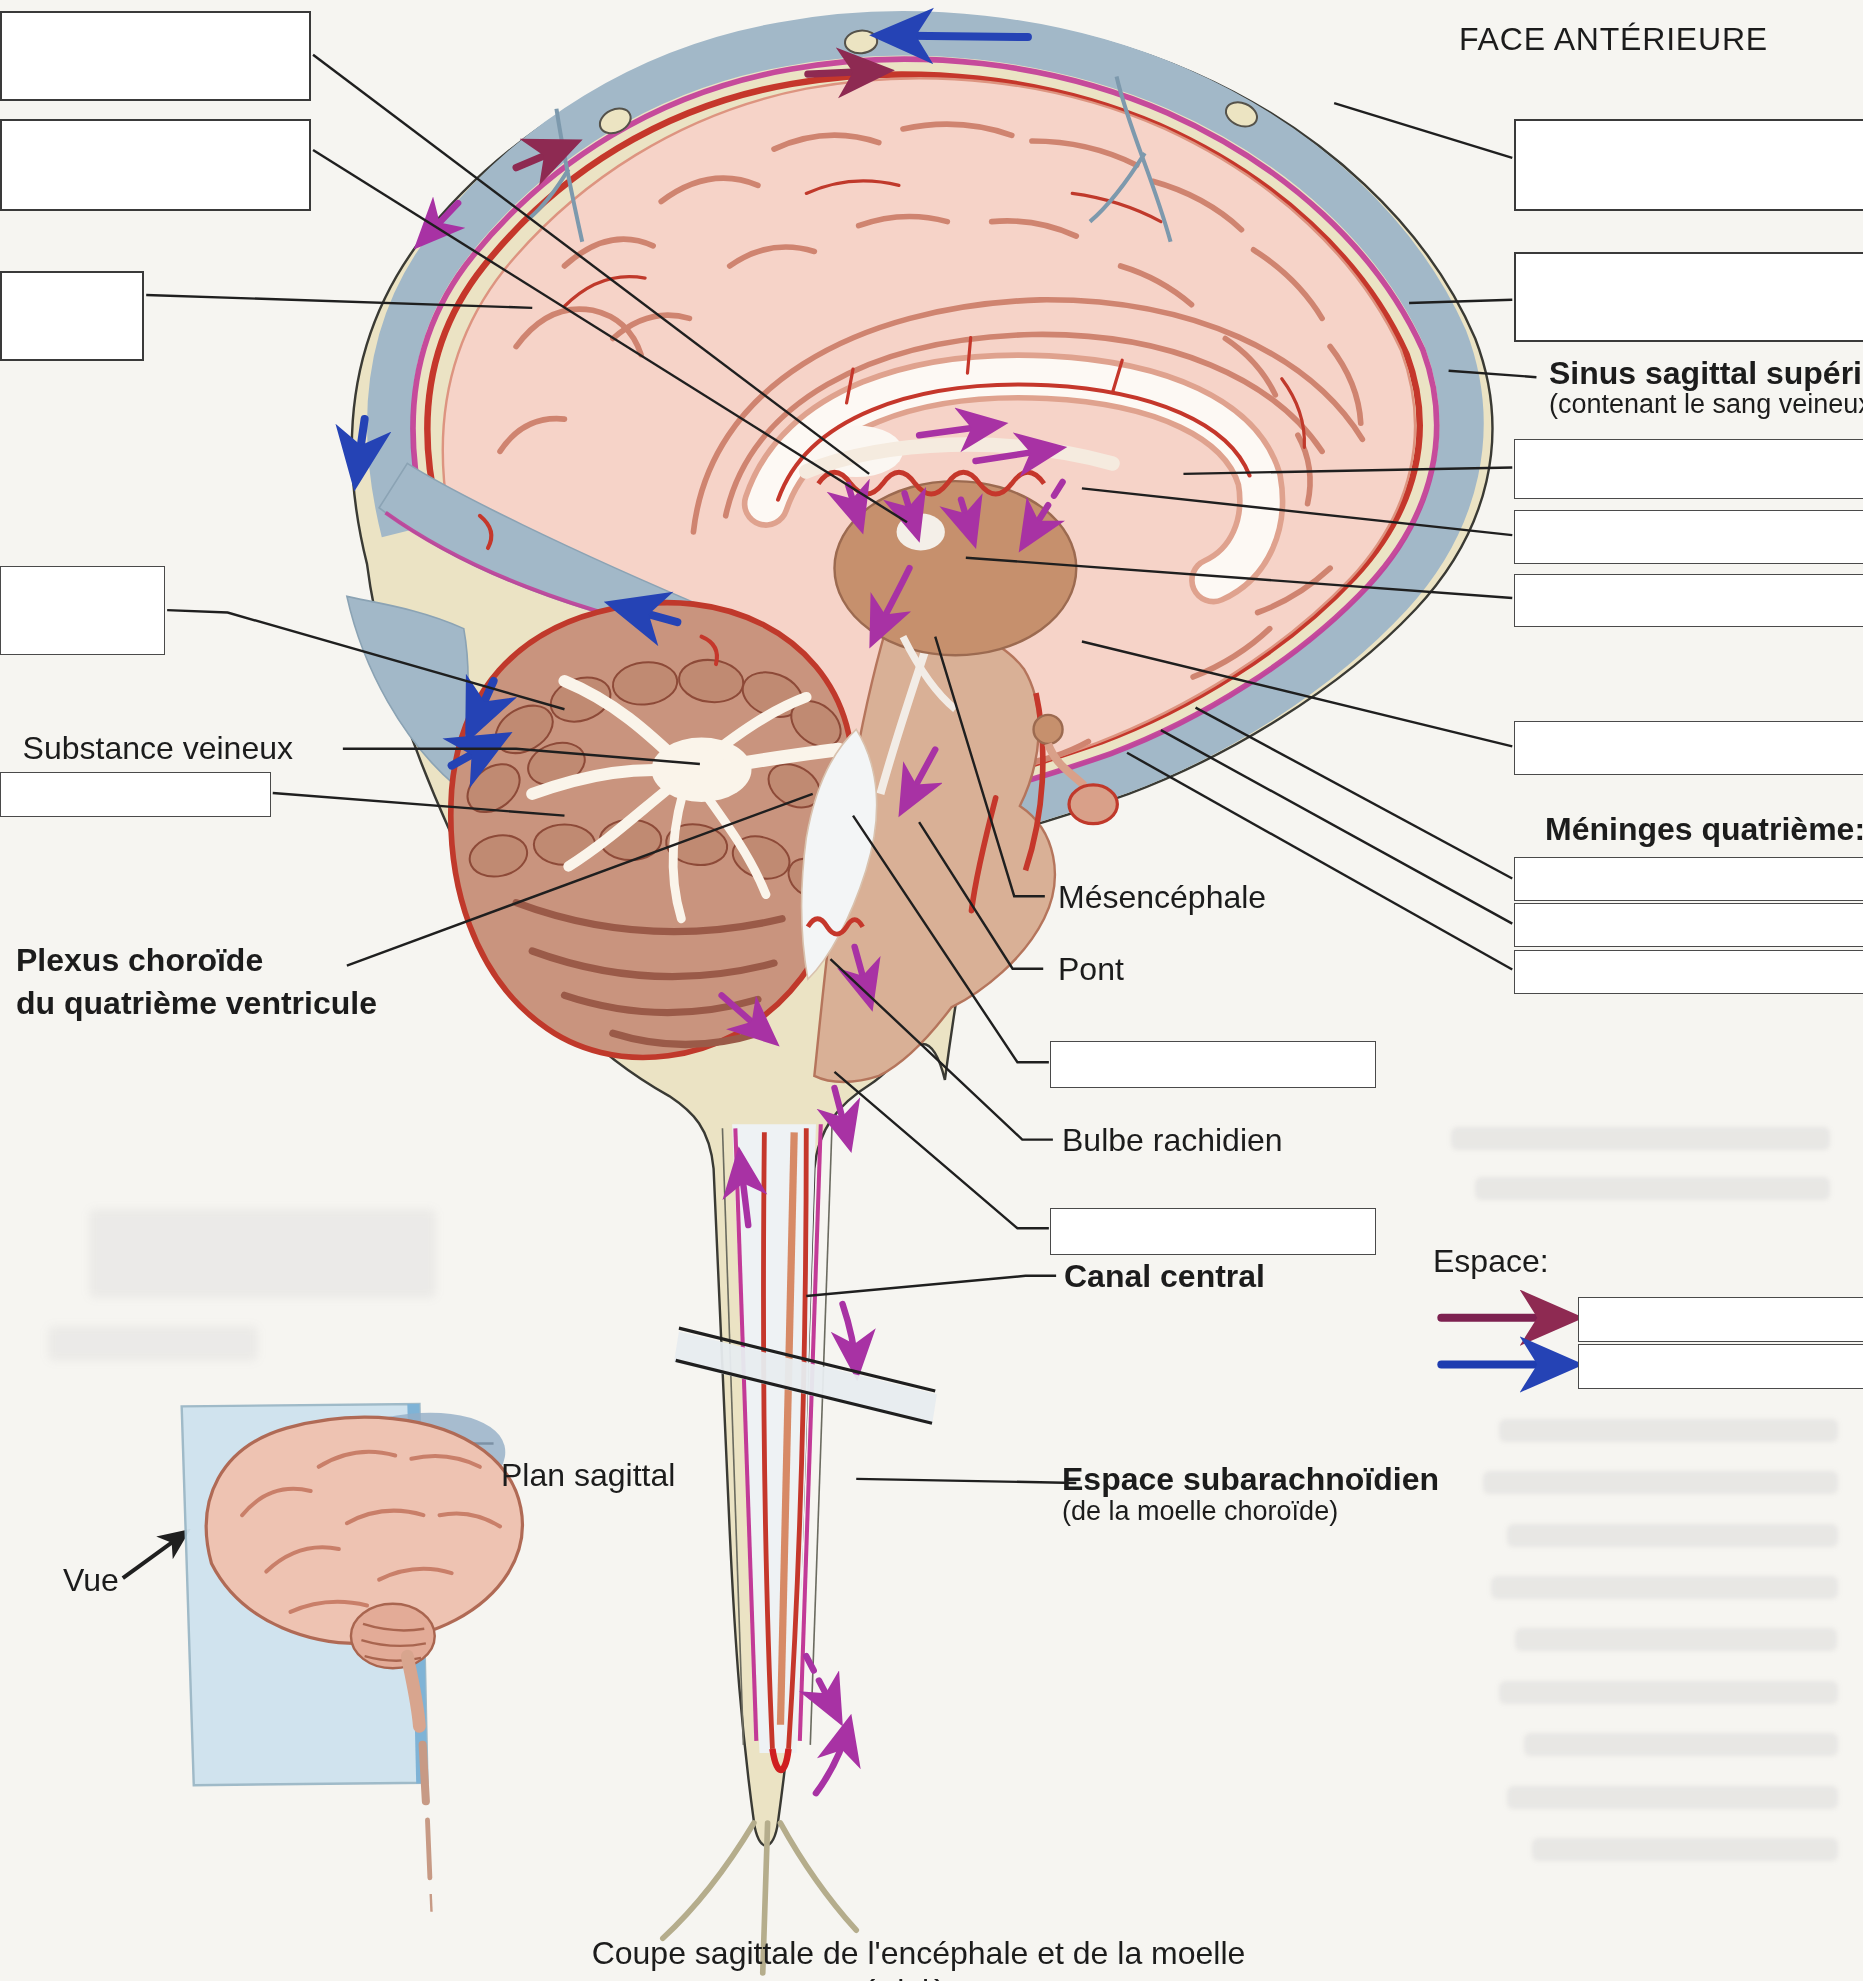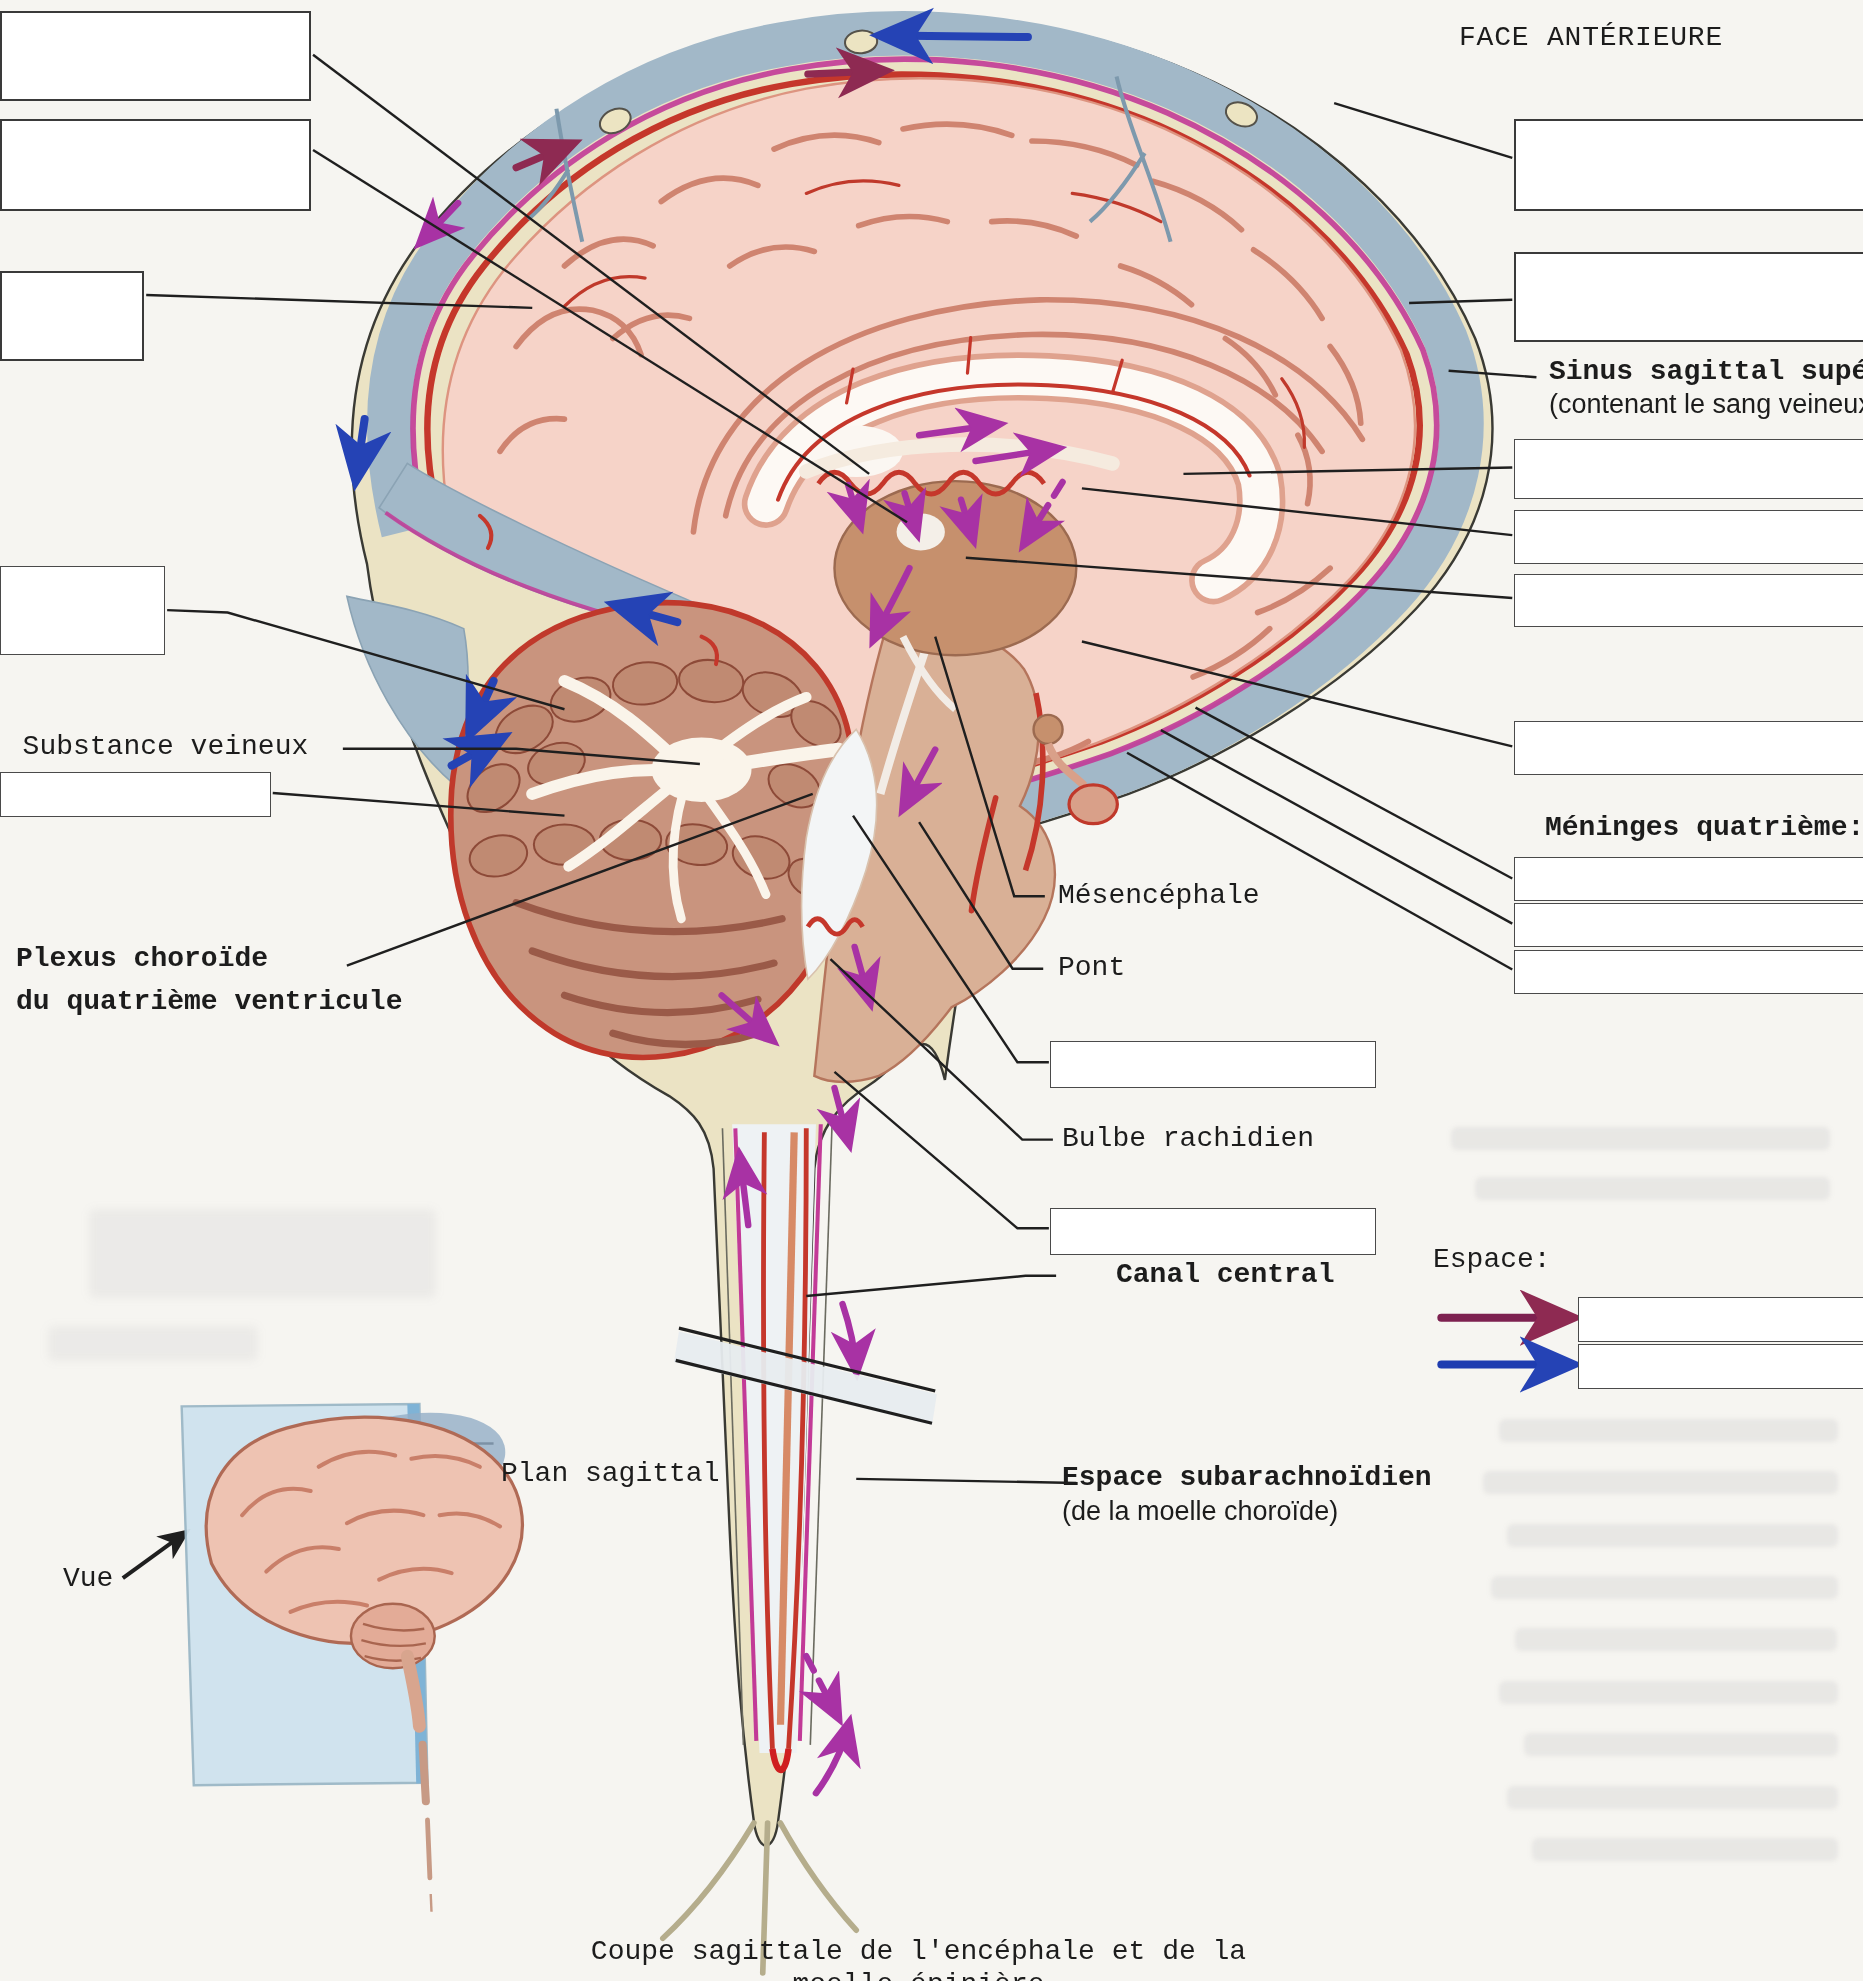--- a/index.html
+++ b/index.html
@@ -4,21 +4,21 @@
 <style>
   html,body{margin:0;padding:0;}
   body{
     width:1864px;height:1981px;position:relative;overflow:hidden;
     background:#f6f5f1;
     font-family:"Liberation Sans", sans-serif;
     color:#1c1c1c;
   }
   #art{position:absolute;left:0;top:0;width:1864px;height:1981px;}
   .txt{position:absolute;white-space:nowrap;line-height:1.18;}
-  .t36{font-size:28px;font-family:Liberation Mono, monospace;}
+  .t36{font-size:32px;}
   .t34{font-size:27px;}
   .b{font-weight:bold;}
   .cap{letter-spacing:0.8px;}
   .abox{
     position:absolute;background:#ffffff;border:2.4px solid #3a3a3a;
     box-sizing:border-box;
   }
   .abox.thin{border-width:1.6px;border-color:#4a4a4a;}
   .smudge{
     position:absolute;background:rgba(110,110,120,.10);
@@ -383,21 +383,21 @@
 <div class="txt t36 b" style="left:1545px;top:811px;">Méninges quatrième:</div>
 
 <div class="txt t36" style="left:22.6px;top:730px;">Substance veineux</div>
 
 <div class="txt t36 b" style="left:16px;top:942px;">Plexus choroïde</div>
 <div class="txt t36 b" style="left:16px;top:985px;text-align:right;">du quatrième ventricule</div>
 
 <div class="txt t36" style="left:1058px;top:879px;">Mésencéphale</div>
 <div class="txt t36" style="left:1058px;top:951px;">Pont</div>
 <div class="txt t36" style="left:1062px;top:1122px;">Bulbe rachidien</div>
-<div class="txt t36 b" style="left:1116px;top:1258px;">Canal central</div>
+<div class="txt t36 b" style="left:1064px;top:1258px;">Canal central</div>
 
 <div class="txt t36 b" style="left:1062px;top:1461px;">Espace subarachnoïdien</div>
 <div class="txt t34" style="left:1062px;top:1496px;">(de la moelle choroïde)</div>
 
 <div class="txt t36" style="left:1433px;top:1243px;">Espace:</div>
 
 <div class="txt t36" style="left:501px;top:1457px;">Plan sagittal</div>
 <div class="txt t36" style="left:63px;top:1562px;">Vue</div>
 
 <div class="txt t36" style="left:572px;top:1935px;width:693px;text-align:center;white-space:normal;">Coupe sagittale de l'encéphale et de la moelle épinière</div>

